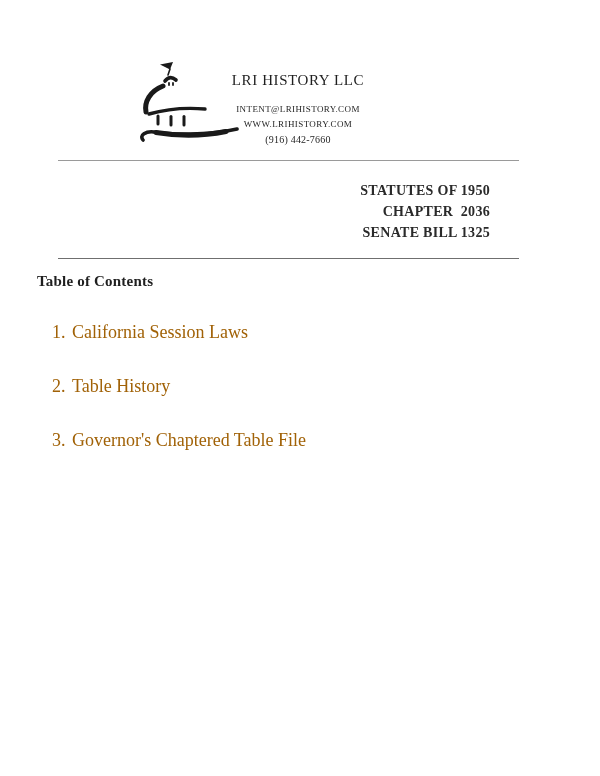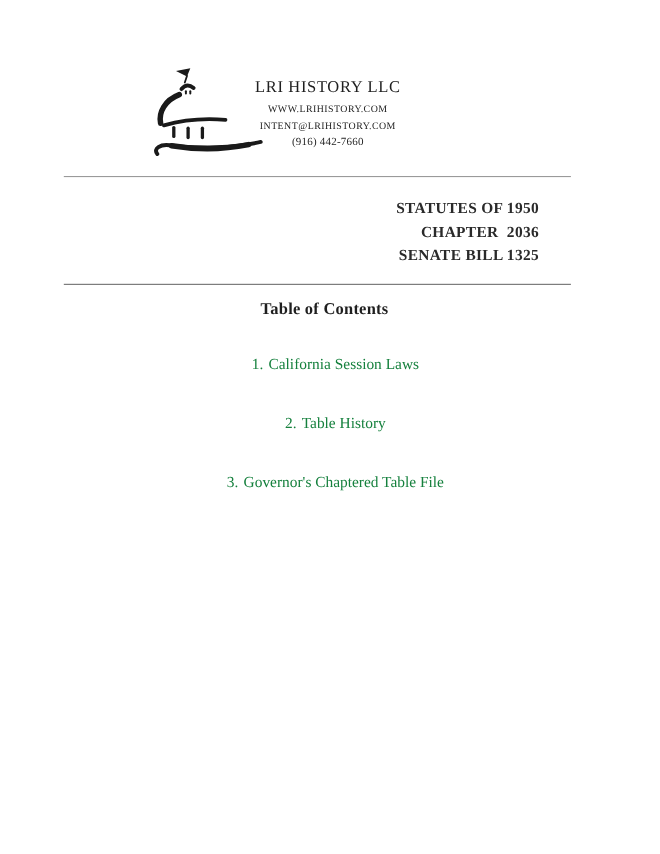--- a/index.html
+++ b/index.html
@@ -30,21 +30,21 @@
     left: 188px;
     top: 71px;
     width: 220px;
     text-align: center;
   }
   .company {
     font-size: 15px;
     letter-spacing: 0.6px;
     color: #1f1f1f;
     line-height: 19px;
-    margin-bottom: 2px;
+    margin-bottom: 12px;
     white-space: nowrap;
   }
   .contact {
     font-size: 9px;
     letter-spacing: 0.4px;
     line-height: 15px;
     color: #1f1f1f;
     white-space: nowrap;
   }
   .contact.phone {
@@ -75,42 +75,41 @@
     font-weight: bold;
     line-height: 21px;
     letter-spacing: 0.3px;
     color: #2a2a2a;
     white-space: pre; 
   }
 
   
   .toc {
     position: absolute;
-    left: 65px;
+    left: 37px;
     top: 272px;
     width: 460px;
-    text-align: center;
   }
   .toc-heading {
     margin: 0;
     font-size: 15px;
     font-weight: bold;
     letter-spacing: 0.2px;
     line-height: 19px;
     color: #1f1f1f;
   }
   .toc-list {
     list-style: none;
     margin: 7px 0 0 0;
     padding: 0 0 0 15px;
   }
   .toc-item {
-    font-size: 14px;
+    font-size: 18px;
     line-height: 26px;
-    color: #15803d;
+    color: #a16207;
     white-space: nowrap;
     margin-top: 28px;
   }
   .toc-num {
     display: inline-block;
     width: 20px;
   }
 </style>
 </head>
 <body>
@@ -134,22 +133,22 @@
     <path d="M18,56 L18,64" stroke-width="3"></path>
     <path d="M31,56.5 L31,65" stroke-width="3"></path>
     <path d="M44,56.5 L44,65" stroke-width="3"></path>
 
     <path d="M3,80 C-1,75 6,71 14,72 C40,76 75,74 97,69" stroke-width="3.6"></path>
     <path d="M16,72.5 C40,76.5 66,75.5 86,71.5" stroke-width="5"></path>
   </svg>
 
   <div class="lh-text">
     <div class="company">LRI HISTORY LLC</div>
+    <div class="contact">INTENT@LRIHISTORY.COM</div>
     <div class="contact">WWW.LRIHISTORY.COM</div>
-    <div class="contact">INTENT@LRIHISTORY.COM</div>
     <div class="contact phone">(916) 442-7660</div>
   </div>
 
   <div class="divider divider-top"></div>
 
   <div class="ref-block">
     <div class="ref-line">STATUTES OF 1950</div>
     <div class="ref-line">CHAPTER  2036</div>
     <div class="ref-line">SENATE BILL 1325</div>
   </div>

